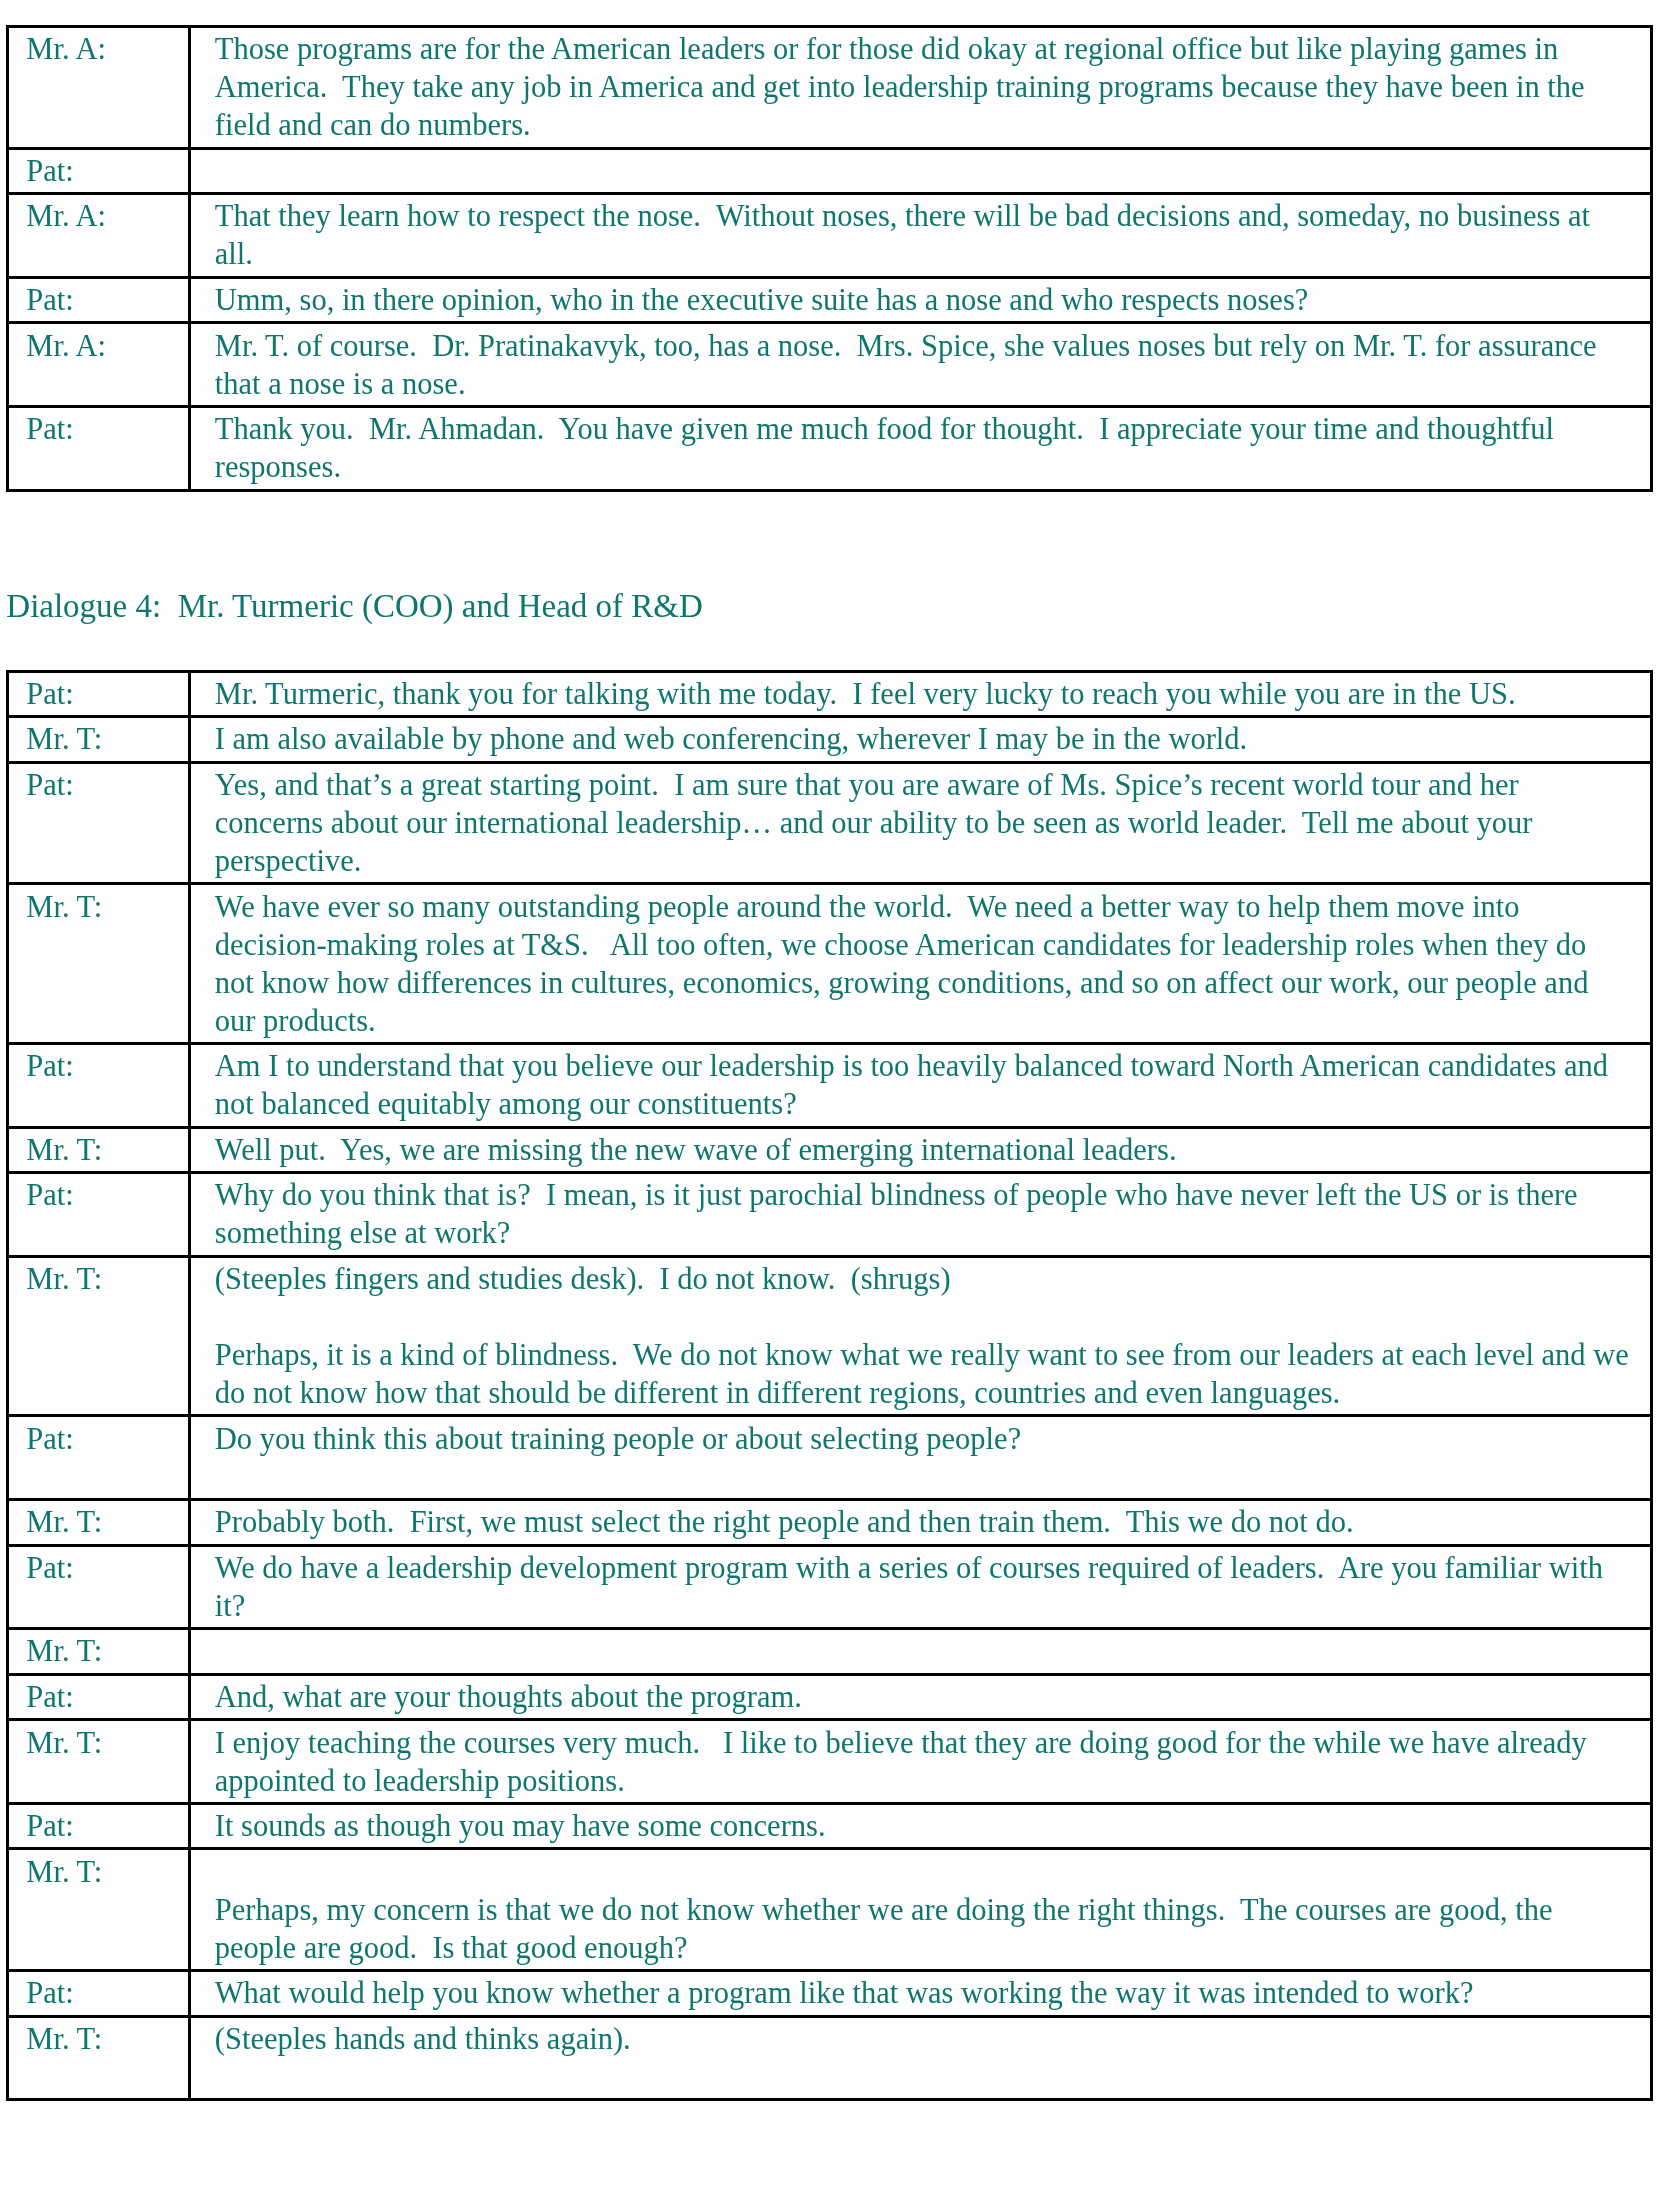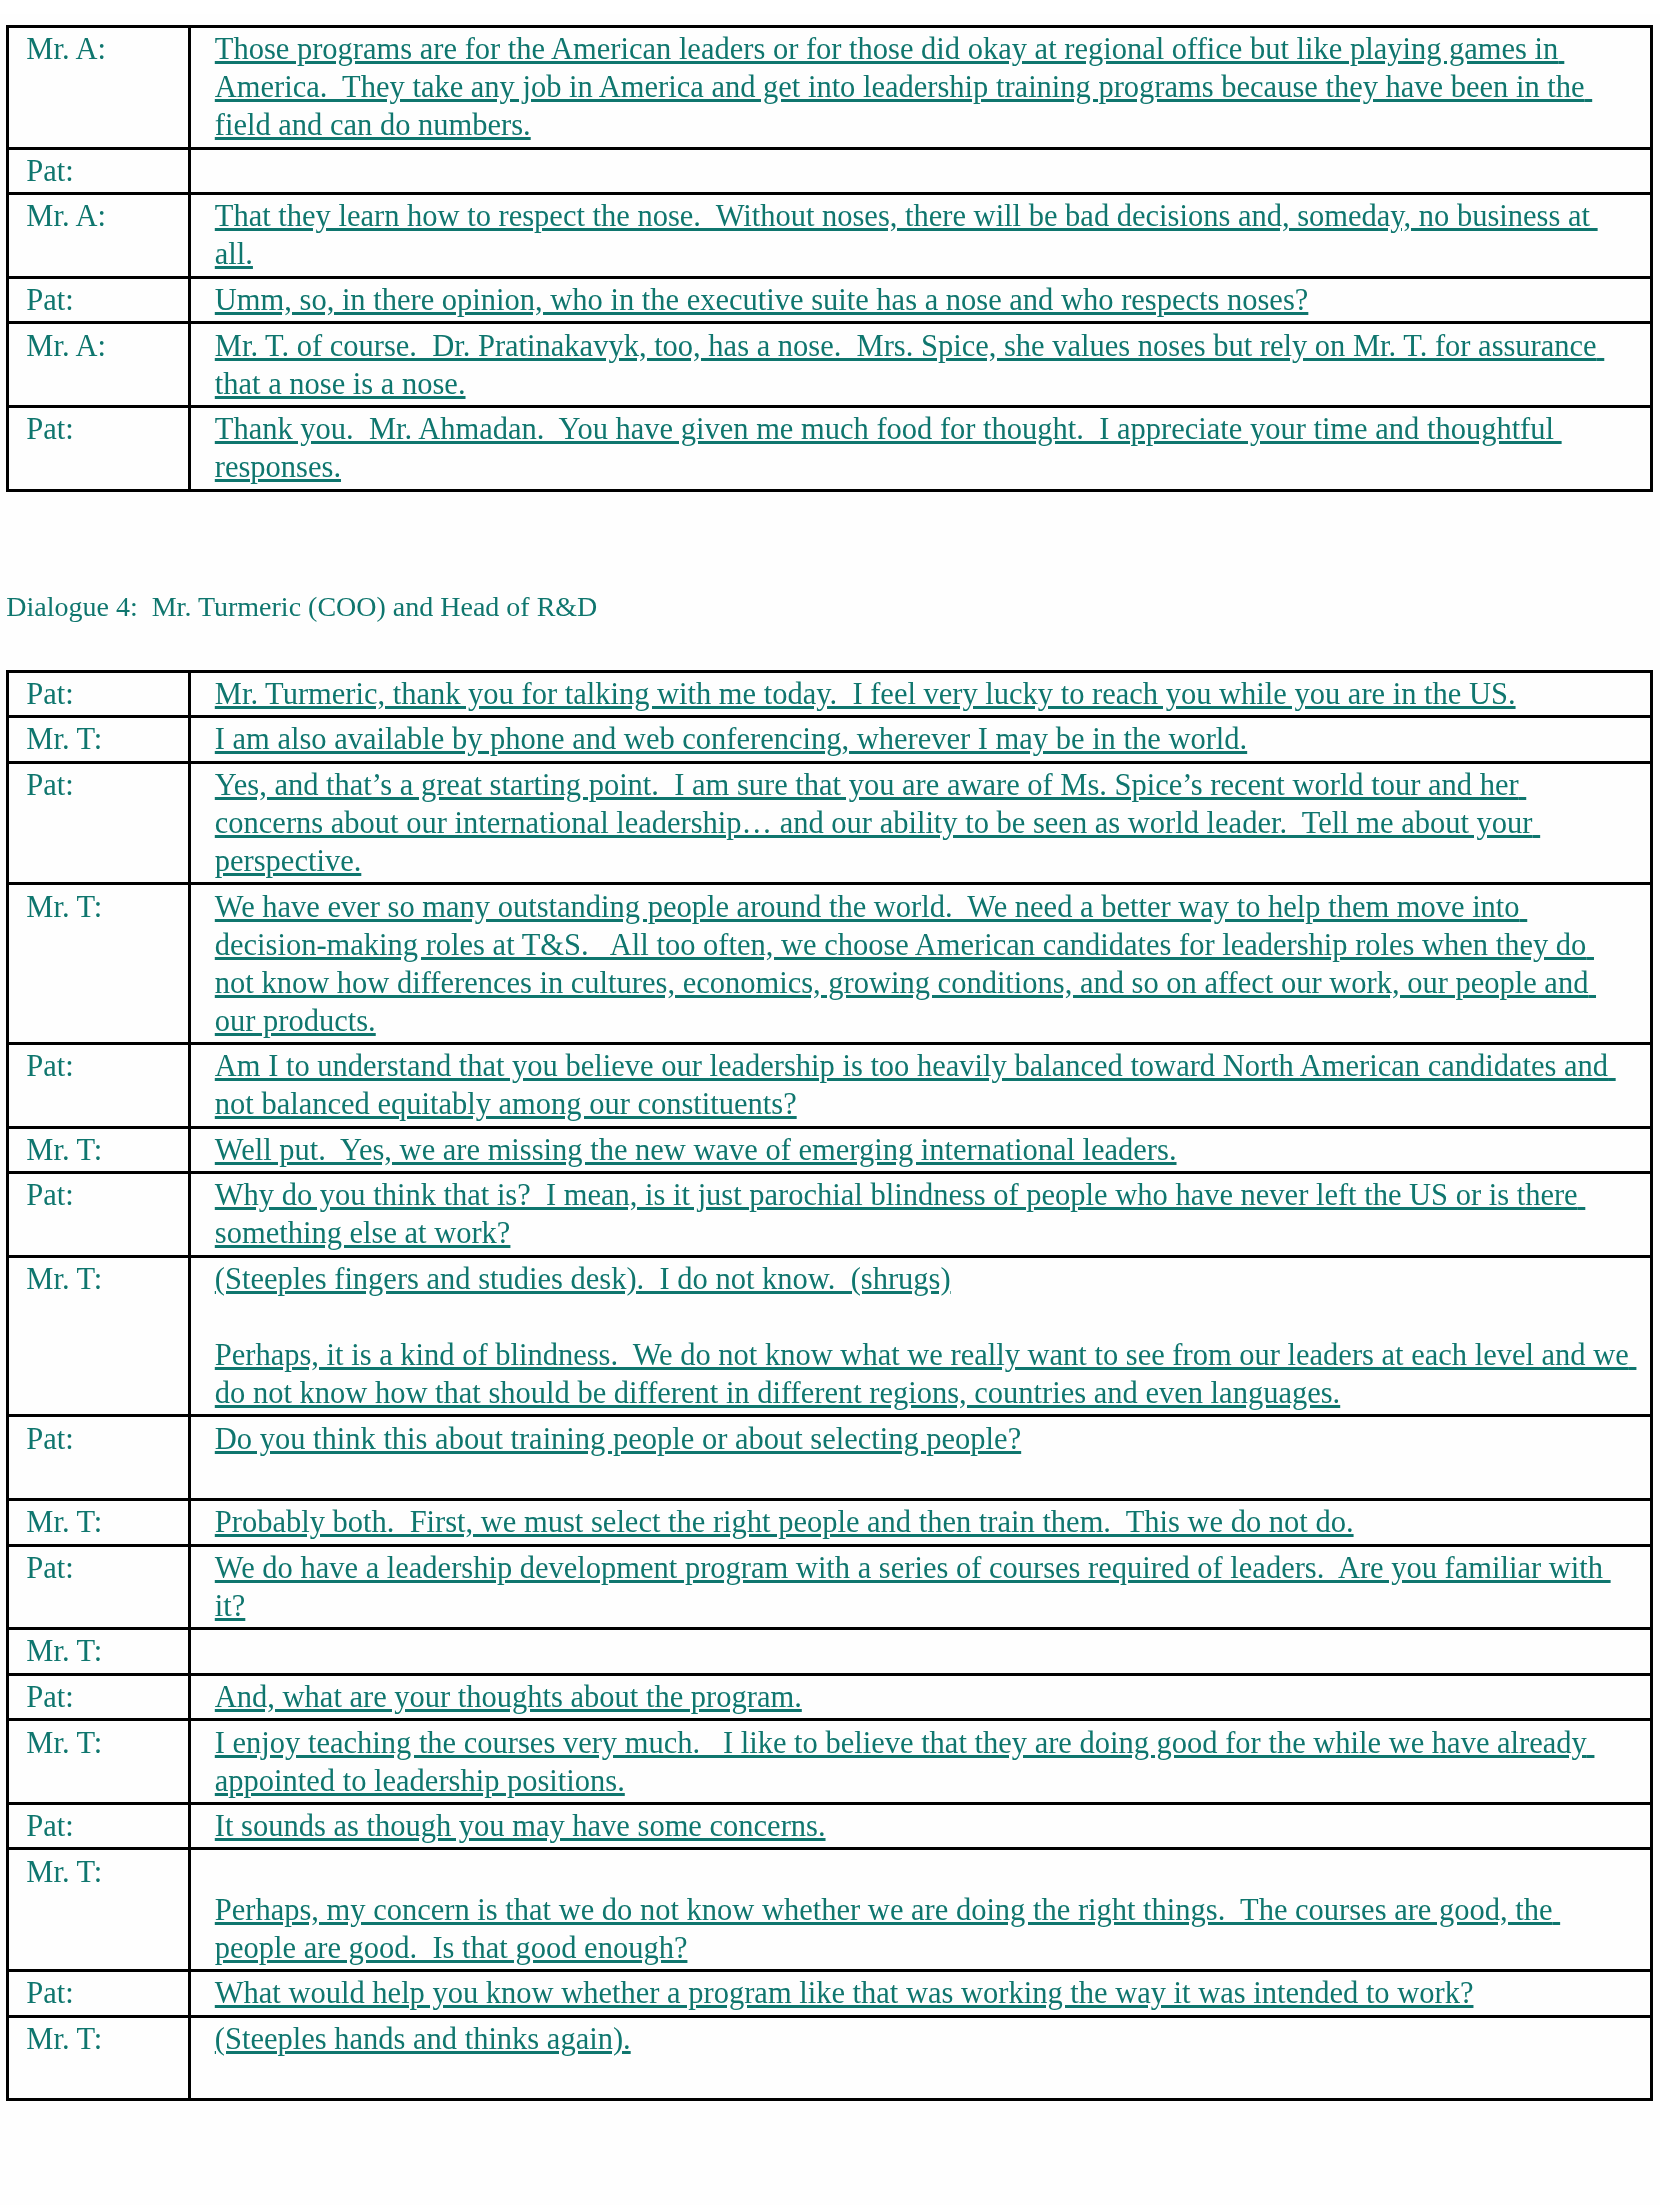--- a/index.html
+++ b/index.html
@@ -38,31 +38,30 @@
     flex: 0 0 182px;
     box-sizing: border-box;
     border-right: 3.1px solid #000000;
     padding: 2.3px 6.3px 2.3px 17px;
     white-space: pre-wrap;
   }
   .t-text {
     flex: 1 1 auto;
     box-sizing: border-box;
     padding: 2.3px 19px 2.3px 23.5px;
-    text-decoration: underline;
   }
   .t-para {
     margin: 0;
     min-height: 38px;
     white-space: pre-wrap;
   }
   #heading {
     margin: 95px 0 0 0;
     padding: 0;
-    font-size: 28px;
+    font-size: 33px;
     font-weight: normal;
     line-height: 39px;
     white-space: pre-wrap;
   }
   #table-2 {
     margin-top: 44px;
   }
 </style>
 </head>
 <body>

